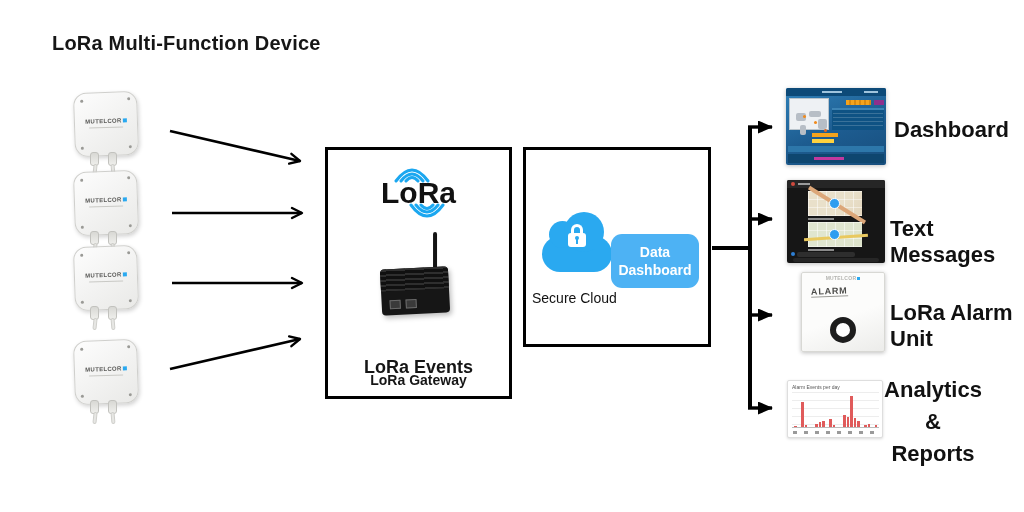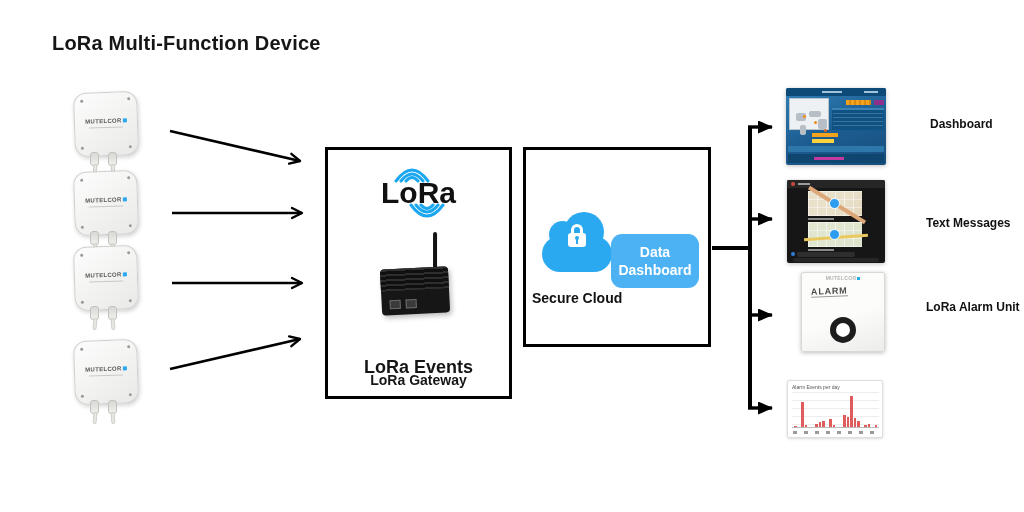--- a/index.html
+++ b/index.html
@@ -44,21 +44,21 @@
 
   
   .cloud { position: absolute; left: 16px; top: 86px; width: 70px; height: 36px; background: #2aa9f0; border-radius: 18px; }
   .cloud::before { content: ""; position: absolute; left: 7px; top: -15px; width: 27px; height: 27px; background: #2aa9f0; border-radius: 50%; }
   .cloud::after { content: ""; position: absolute; right: 8px; top: -24px; width: 40px; height: 40px; background: #2aa9f0; border-radius: 50%; }
   .lock { position: absolute; left: 50%; top: -12px; transform: translateX(-50%); width: 18px; height: 26px; z-index: 2; }
   .lock .shackle { position: absolute; left: 3px; top: 0; width: 12px; height: 11px; border: 3px solid #fff; border-bottom: none; border-radius: 7px 7px 0 0; }
   .lock .lbody { position: absolute; left: 0; top: 9px; width: 18px; height: 14px; background: #fff; border-radius: 3px; }
   .lock .keyhole { position: absolute; left: 7px; top: 12px; width: 4px; height: 4px; background: #2aa9f0; border-radius: 50%; }
   .lock .keystem { position: absolute; left: 8px; top: 15px; width: 2px; height: 5px; background: #2aa9f0; }
-  .secure-label { position: absolute; left: 6px; top: 140px; font-size: 14px; font-weight: bold; color: #111; }
+  .secure-label { position: absolute; left: 6px; top: 140px; font-size: 14px; font-weight: normal; color: #111; }
   .data-btn { position: absolute; right: 9px; top: 84px; width: 88px; padding: 9px 4px; background: #4db2f4; border: none; border-radius: 11px; color: #fff; font-family: inherit; font-size: 14px; font-weight: bold; line-height: 1.3; text-align: center; }
 
   
   .thumb { position: absolute; box-shadow: 0 1px 4px rgba(0,0,0,.25); border-radius: 2px; overflow: hidden; }
 
   
   .t-dash { left: 786px; top: 88px; width: 100px; height: 77px; background: linear-gradient(160deg,#2f80b8 0%,#1d5c90 55%,#174e7d 100%); }
   .t-dash .bar { position: absolute; }
   .d-top { left: 0; top: 0; width: 100%; height: 8px; background: #0d4a78; }
   .d-toptext { left: 36px; top: 3px; width: 20px; height: 2px; background: #9fc4dd; }
@@ -107,21 +107,21 @@
   .a-ring { position: absolute; left: 50%; top: 46px; transform: translate(-50%,-8%); width: 26px; height: 26px; border: 6px solid #1d1d1d; border-radius: 50%; background: #fff; }
 
   
   .t-chart { left: 787px; top: 380px; width: 96px; height: 58px; background: #fff; border: 1px solid #dedede; box-shadow: 0 1px 3px rgba(0,0,0,.15); }
   .c-title { position: absolute; left: 4px; top: 3px; font-size: 5px; color: #555; }
   .c-plot { position: absolute; left: 4px; right: 3px; top: 11px; bottom: 9px; background: repeating-linear-gradient(180deg,#ededed 0 1px,transparent 1px 8px); border-bottom: 1px solid #bbb; display: flex; align-items: flex-end; gap: 1px; padding: 0 2px; }
   .mcbar { flex: 1; background: #e05b5b; min-height: 0; }
   .c-xlabels { position: absolute; left: 5px; right: 4px; bottom: 3px; height: 3px; background: repeating-linear-gradient(90deg,#9a9a9a 0 4px,transparent 4px 11px); }
 
   
-  .outlabel { position: absolute; font-size: 12px; font-weight: bold; color: #111; margin-left: 36px; }
+  .outlabel { position: absolute; font-size: 22px; font-weight: bold; color: #111; }
   .outlabel.multiline { white-space: pre-line; text-align: center; line-height: 1.45; }
 
   svg.wires { position: absolute; left: 0; top: 0; pointer-events: none; }
 </style>
 </head>
 <body>
 
 <div class="canvas">
 
   <div class="title">LoRa Multi-Function Device</div>
@@ -330,14 +330,17 @@
         <div class="mcbar" style="height: 8%; background: rgb(224, 91, 91);"></div>
         <div class="mcbar" style="height: 0%; background: rgb(224, 91, 91);"></div>
         <div class="mcbar" style="height: 5%; background: rgb(224, 91, 91);"></div>
       </div>
     <div class="c-xlabels"></div>
   </div>
 
   <div class="outlabel" style="left:894px;top:117px;">Dashboard</div>
   <div class="outlabel" style="left:890px;top:216px;">Text Messages</div>
   <div class="outlabel" style="left:890px;top:300px;">LoRa Alarm Unit</div>
+  <div class="outlabel multiline" style="left:878px;top:374px;width:110px;">Analytics
+&amp;
+Reports</div>
 
 </div>
 
 </body></html>

